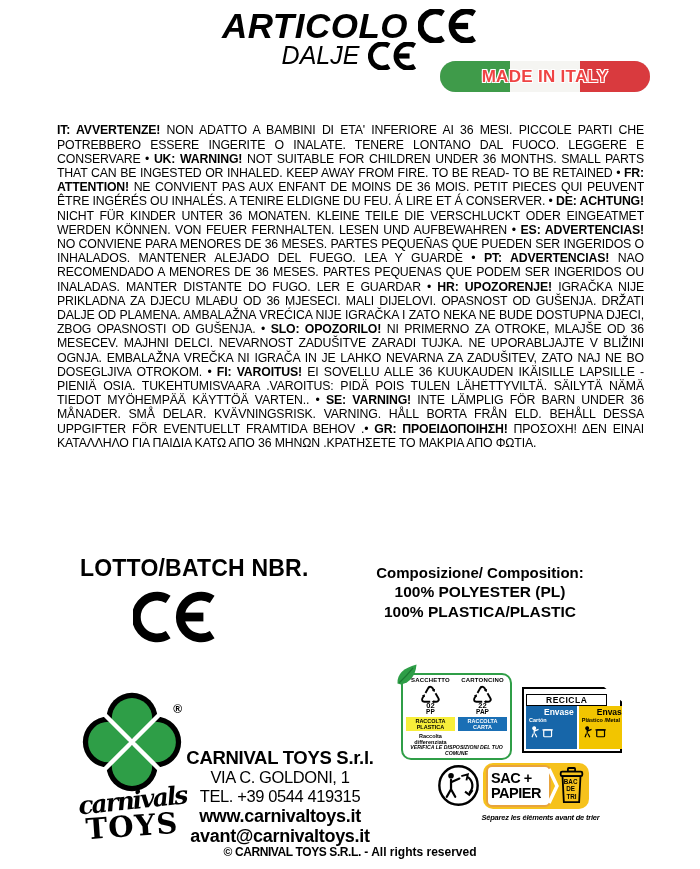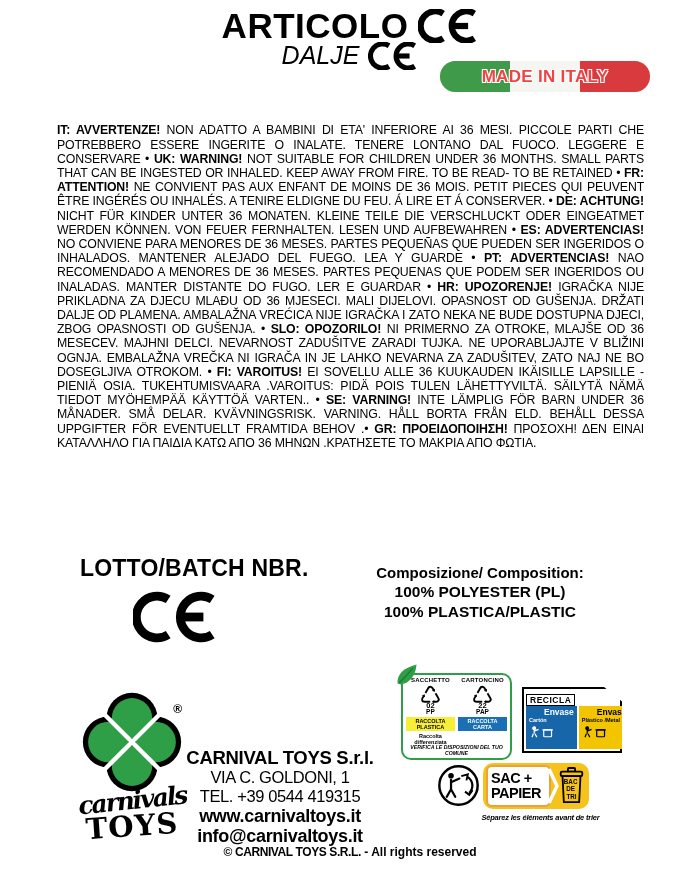--- a/index.html
+++ b/index.html
@@ -3,21 +3,21 @@
 <meta charset="utf-8">
 <style>
   html,body{margin:0;padding:0;}
   body{
     width:700px;height:869px;position:relative;overflow:hidden;
     background:#ffffff;color:#000;
     font-family:"Liberation Sans",sans-serif;
   }
   
   .header{position:absolute;top:6px;left:0;width:100%;text-align:center;}
-  .title-row{display:flex;justify-content:center;align-items:center;gap:10px;}
+  .title-row{display:flex;justify-content:center;align-items:center;gap:10px;font-style:italic;}
   .title{font-size:35px;font-weight:bold;letter-spacing:.5px;}
   .ce-sm{width:60px;height:34px;}
   .subtitle-row{display:flex;justify-content:center;align-items:center;gap:9px;margin-top:-5px;}
   .subtitle{font-size:25px;font-style:italic;}
   .ce-xs{width:50px;height:28px;}
   
   .badge{position:absolute;top:61px;left:440px;width:210px;height:31px;border-radius:16px;
          overflow:hidden;display:flex;box-shadow:0 0 0 1px #cfcfcf inset;}
   .stripe{flex:1;}
   .stripe-green{background:#3f9b4a;}
@@ -50,21 +50,21 @@
   .tag{display:inline-block;font-size:5.5px;font-weight:bold;padding:1px 2px;line-height:6px;}
   .tag-plastic{background:#f7ee3a;color:#000;}
   .tag-paper{background:#1a6fb5;color:#fff;}
   .recycle-subnote{font-size:5.5px;font-weight:bold;text-align:center;}
   .recycle-footer{position:absolute;bottom:2px;left:0;right:0;text-align:center;
     font-size:5.2px;font-weight:bold;font-style:italic;}
   
   .recicla-box{position:absolute;top:687px;left:522px;width:96px;height:62px;background:#fff;
     border:2px solid #000;clip-path:polygon(0 0,82% 0,100% 22%,100% 100%,0 100%);}
   .recicla-title{display:inline-block;border:1.5px solid #000;font-size:8.5px;font-weight:bold;
-    padding:0 3px;margin:2px 0 0 2px;letter-spacing:.5px;}
+    padding:0 19px;margin:2px 0 0 2px;letter-spacing:.5px;}
   .panels{position:absolute;left:2px;right:2px;bottom:2px;top:17px;display:flex;gap:2px;}
   .panel{flex:1;padding:2px 3px;box-sizing:border-box;}
   .panel-blue{background:#1766a9;color:#fff;}
   .panel-yellow{background:#f2c500;color:#000;}
   .p1{font-size:8.5px;font-weight:bold;line-height:9px;padding-left:15px;}
   .p2{font-size:5.5px;font-weight:bold;line-height:6px;}
   .panel svg{width:26px;height:14px;margin-top:2px;}
   
   .clover{position:absolute;top:698px;left:78px;width:108px;text-align:center;}
   .clover-svg{width:88px;height:88px;transform:rotate(45deg);}
@@ -218,21 +218,21 @@
   </svg>
   <div class="brand-script">carnivals</div>
   <div class="brand-toys">TOYS</div>
 </div>
 
 <div class="company">
   <div class="c-name">CARNIVAL TOYS S.r.l.</div>
   <div class="c-line">VIA C. GOLDONI, 1</div>
   <div class="c-line">TEL. +39 0544 419315</div>
   <div class="c-strong">www.carnivaltoys.it</div>
-  <div class="c-strong">info@carnivaltoys.it</div>
+  <div class="c-strong">avant@carnivaltoys.it</div>
 </div>
 
 <div class="triman-row">
   <svg class="triman-icon" viewBox="0 0 46 46">
     <circle cx="23" cy="23" r="20.5" fill="none" stroke="#000" stroke-width="2.6"></circle>
     <circle cx="15" cy="12.5" r="3" fill="#000"></circle>
     <path d="M15 17 L15 27 M15 27 L10.5 35 M15 27 L19.5 35" stroke="#000" stroke-width="2.4" fill="none" stroke-linecap="round"></path>
     <path d="M15 19.5 L24 15.5" stroke="#000" stroke-width="2.2" stroke-linecap="round"></path>
     <path d="M26 13 l7 -2 l-1.5 6.5" fill="none" stroke="#000" stroke-width="2"></path>
     <path d="M33 14 A11 11 0 0 1 34.5 31" fill="none" stroke="#000" stroke-width="2.4"></path>

